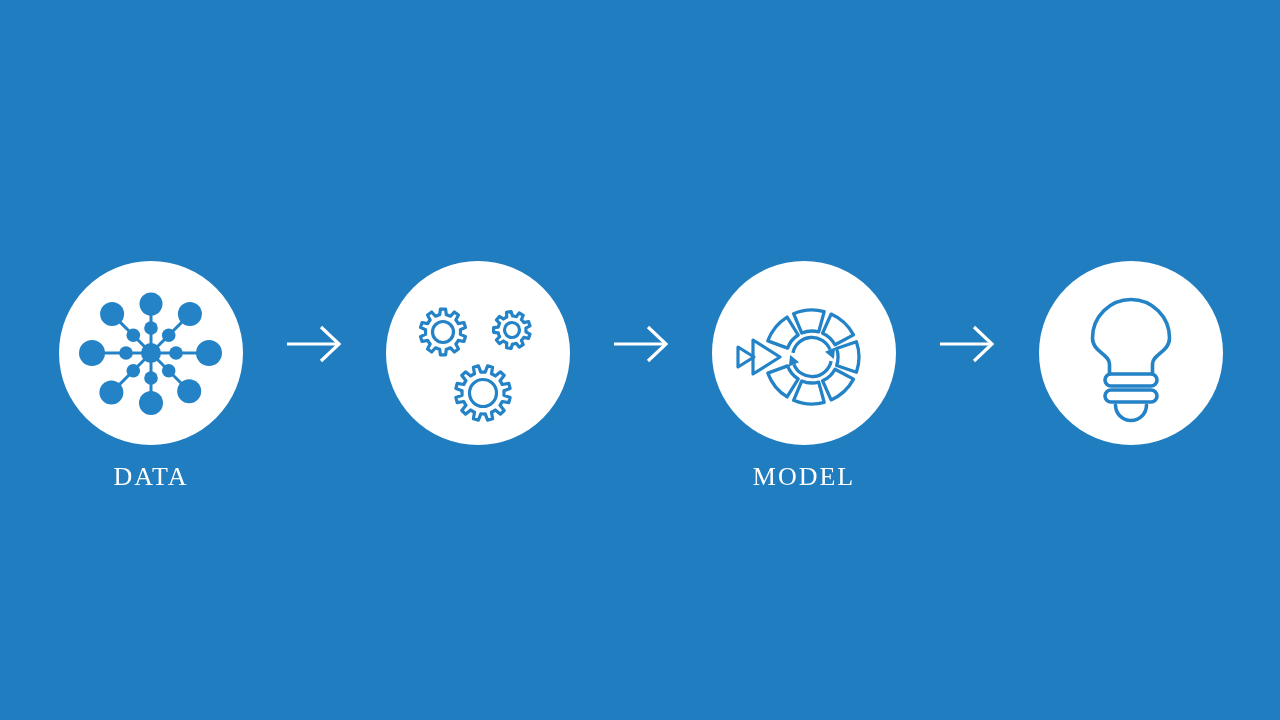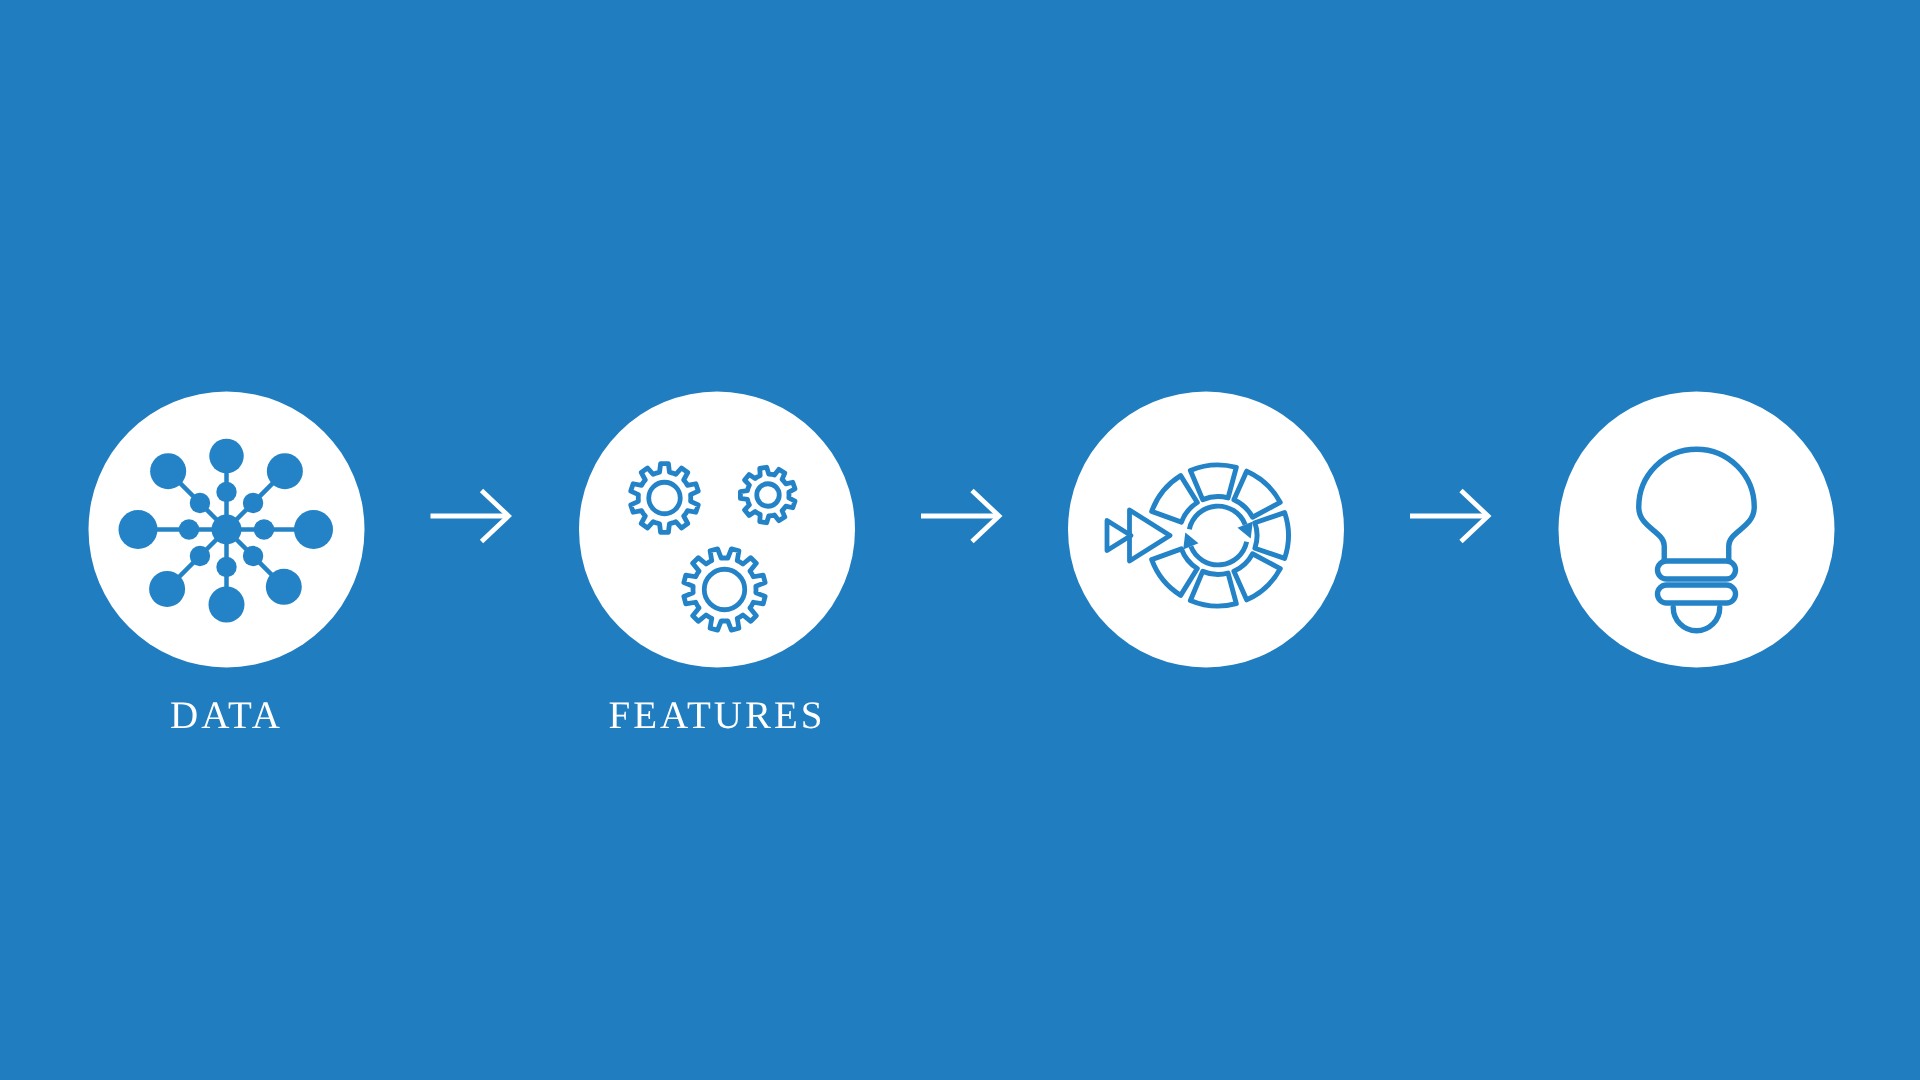--- a/index.html
+++ b/index.html
@@ -59,21 +59,20 @@
     <div class="circle">
       <svg width="140" height="140" viewBox="-70 -70 140 140">
           <path d="M-17.5 -21.0 L-17.6 -23.2 L-12.5 -25.6 L-14.1 -30.5 L-19.7 -29.4 L-20.8 -31.3 L-22.2 -33.0 L-19.5 -38.0 L-23.7 -41.0 L-27.5 -36.8 L-29.6 -37.6 L-31.7 -38.2 L-32.4 -43.9 L-37.6 -43.9 L-38.3 -38.2 L-40.4 -37.6 L-42.5 -36.8 L-46.3 -41.0 L-50.5 -38.0 L-47.8 -33.0 L-49.2 -31.3 L-50.3 -29.4 L-55.9 -30.5 L-57.5 -25.6 L-52.4 -23.2 L-52.5 -21.0 L-52.4 -18.8 L-57.5 -16.4 L-55.9 -11.5 L-50.3 -12.6 L-49.2 -10.7 L-47.8 -9.0 L-50.5 -4.0 L-46.3 -1.0 L-42.5 -5.2 L-40.4 -4.4 L-38.3 -3.8 L-37.6 1.9 L-32.4 1.9 L-31.7 -3.8 L-29.6 -4.4 L-27.5 -5.2 L-23.7 -1.0 L-19.5 -4.0 L-22.2 -9.0 L-20.8 -10.7 L-19.7 -12.6 L-14.1 -11.5 L-12.5 -16.4 L-17.6 -18.8 Z" fill="none" stroke="#2383c6" stroke-width="3.2" stroke-linejoin="round"></path>
           <circle cx="-35" cy="-21" r="10.5" fill="none" stroke="#2383c6" stroke-width="3.2"></circle>
           <path d="M48.0 -23.0 L47.9 -24.9 L52.0 -27.1 L50.5 -31.5 L45.9 -30.4 L44.7 -32.0 L43.4 -33.4 L45.2 -37.7 L41.2 -40.1 L38.3 -36.3 L36.4 -36.8 L34.5 -37.0 L33.1 -41.5 L28.5 -40.7 L28.8 -36.0 L27.0 -35.1 L25.4 -34.0 L21.4 -36.6 L18.4 -33.0 L21.6 -29.6 L20.8 -27.8 L20.3 -25.9 L15.6 -25.3 L15.6 -20.7 L20.3 -20.1 L20.8 -18.2 L21.6 -16.4 L18.4 -13.0 L21.4 -9.4 L25.4 -12.0 L27.0 -10.9 L28.8 -10.0 L28.5 -5.3 L33.1 -4.5 L34.5 -9.0 L36.4 -9.2 L38.3 -9.7 L41.2 -5.9 L45.2 -8.3 L43.4 -12.6 L44.7 -14.0 L45.9 -15.6 L50.5 -14.5 L52.0 -18.9 L47.9 -21.1 Z" fill="none" stroke="#2383c6" stroke-width="3.2" stroke-linejoin="round"></path>
           <circle cx="34" cy="-23" r="7.5" fill="none" stroke="#2383c6" stroke-width="3.2"></circle>
           <path d="M26.0 40.0 L25.9 37.8 L32.1 35.4 L30.8 30.4 L24.2 31.5 L23.2 29.5 L22.0 27.7 L26.2 22.5 L22.5 18.8 L17.3 23.0 L15.5 21.8 L13.5 20.8 L14.6 14.2 L9.6 12.9 L7.2 19.1 L5.0 19.0 L2.8 19.1 L0.4 12.9 L-4.6 14.2 L-3.5 20.8 L-5.5 21.8 L-7.3 23.0 L-12.5 18.8 L-16.2 22.5 L-12.0 27.7 L-13.2 29.5 L-14.2 31.5 L-20.8 30.4 L-22.1 35.4 L-15.9 37.8 L-16.0 40.0 L-15.9 42.2 L-22.1 44.6 L-20.8 49.6 L-14.2 48.5 L-13.2 50.5 L-12.0 52.3 L-16.2 57.5 L-12.5 61.2 L-7.3 57.0 L-5.5 58.2 L-3.5 59.2 L-4.6 65.8 L0.4 67.1 L2.8 60.9 L5.0 61.0 L7.2 60.9 L9.6 67.1 L14.6 65.8 L13.5 59.2 L15.5 58.2 L17.3 57.0 L22.5 61.2 L26.2 57.5 L22.0 52.3 L23.2 50.5 L24.2 48.5 L30.8 49.6 L32.1 44.6 L25.9 42.2 Z" fill="none" stroke="#2383c6" stroke-width="3.2" stroke-linejoin="round"></path>
           <circle cx="5" cy="40" r="13.5" fill="none" stroke="#2383c6" stroke-width="3.2"></circle>
         </svg>
     </div>
-    <div class="label">FEATURES</div>
   </div>
 
   <svg class="arrow" style="left:612px;" width="58" height="44" viewBox="0 0 58 44">
     <path d="M2 22 H52" fill="none" stroke="#ffffff" stroke-width="3.2"></path>
     <path d="M36 5 L54 22 L36 39" fill="none" stroke="#ffffff" stroke-width="3.2"></path>
   </svg>
 
   <div class="step" style="left:694px;top:261px;">
     <div class="circle">
       <svg width="144" height="112" viewBox="-72 -56 144 112">
@@ -85,20 +84,21 @@
           <path d="M20.2 49.4 A47 47 0 0 1 -10.4 47.3 L-2.2 27.9 A26 26 0 0 0 14.7 29.1 Z" fill="none" stroke="#2383c6" stroke-width="3.3" stroke-linejoin="round"></path>
           <path d="M-16.9 43.9 A47 47 0 0 1 -36.2 20.1 L-16.4 12.9 A26 26 0 0 0 -5.8 26.0 Z" fill="none" stroke="#2383c6" stroke-width="3.3" stroke-linejoin="round"></path>
           <path d="M-11.1 -0.1 A19.5 19.5 0 0 1 26.1 -3.3" fill="none" stroke="#2383c6" stroke-width="3.3"></path>
           <path d="M29.8 6.0 L31.2 -5.4 L21.0 -1.2 Z" fill="#2383c6"></path>
           <path d="M27.1 8.1 A19.5 19.5 0 0 1 -10.1 11.3" fill="none" stroke="#2383c6" stroke-width="3.3"></path>
           <path d="M-13.8 2.0 L-15.2 13.4 L-5.0 9.2 Z" fill="#2383c6"></path>
           <path d="M-51 -13 L-24 4 L-51 21 Z" fill="none" stroke="#2383c6" stroke-width="3.2" stroke-linejoin="round"></path>
           <path d="M-66 -6 L-50 4 L-66 14 Z" fill="none" stroke="#2383c6" stroke-width="3.2" stroke-linejoin="round"></path>
         </svg>
     </div>
+    <div class="label">MODEL</div>
   </div>
 
   <svg class="arrow" style="left:938px;" width="58" height="44" viewBox="0 0 58 44">
     <path d="M2 22 H52" fill="none" stroke="#ffffff" stroke-width="3.2"></path>
     <path d="M36 5 L54 22 L36 39" fill="none" stroke="#ffffff" stroke-width="3.2"></path>
   </svg>
 
   <div class="step" style="left:1021px;top:261px;">
     <div class="circle">
       <svg width="114" height="146" viewBox="-57 -72 114 146">

